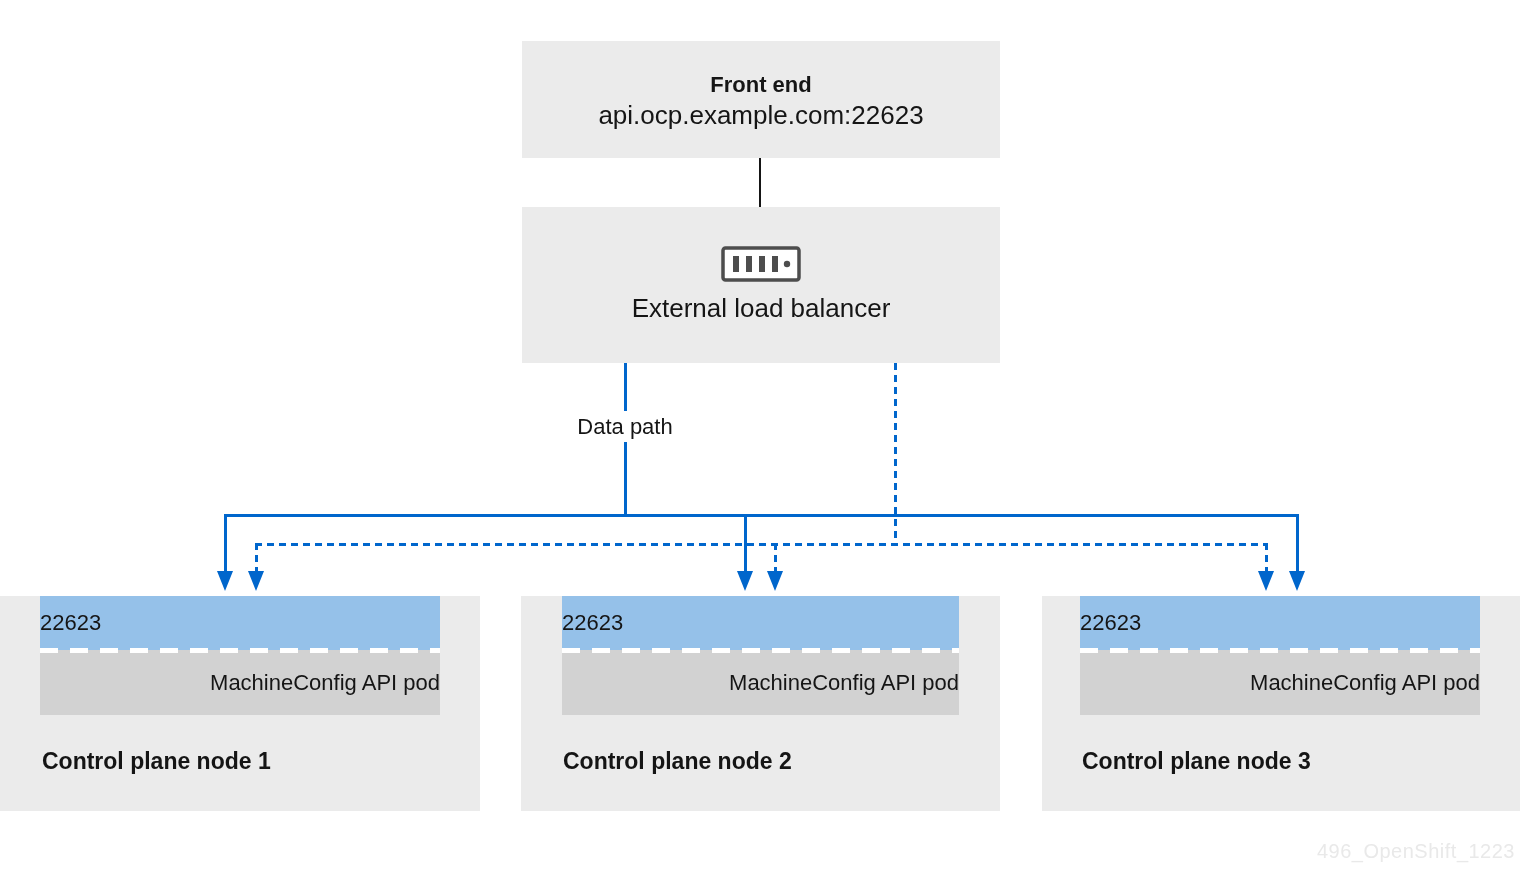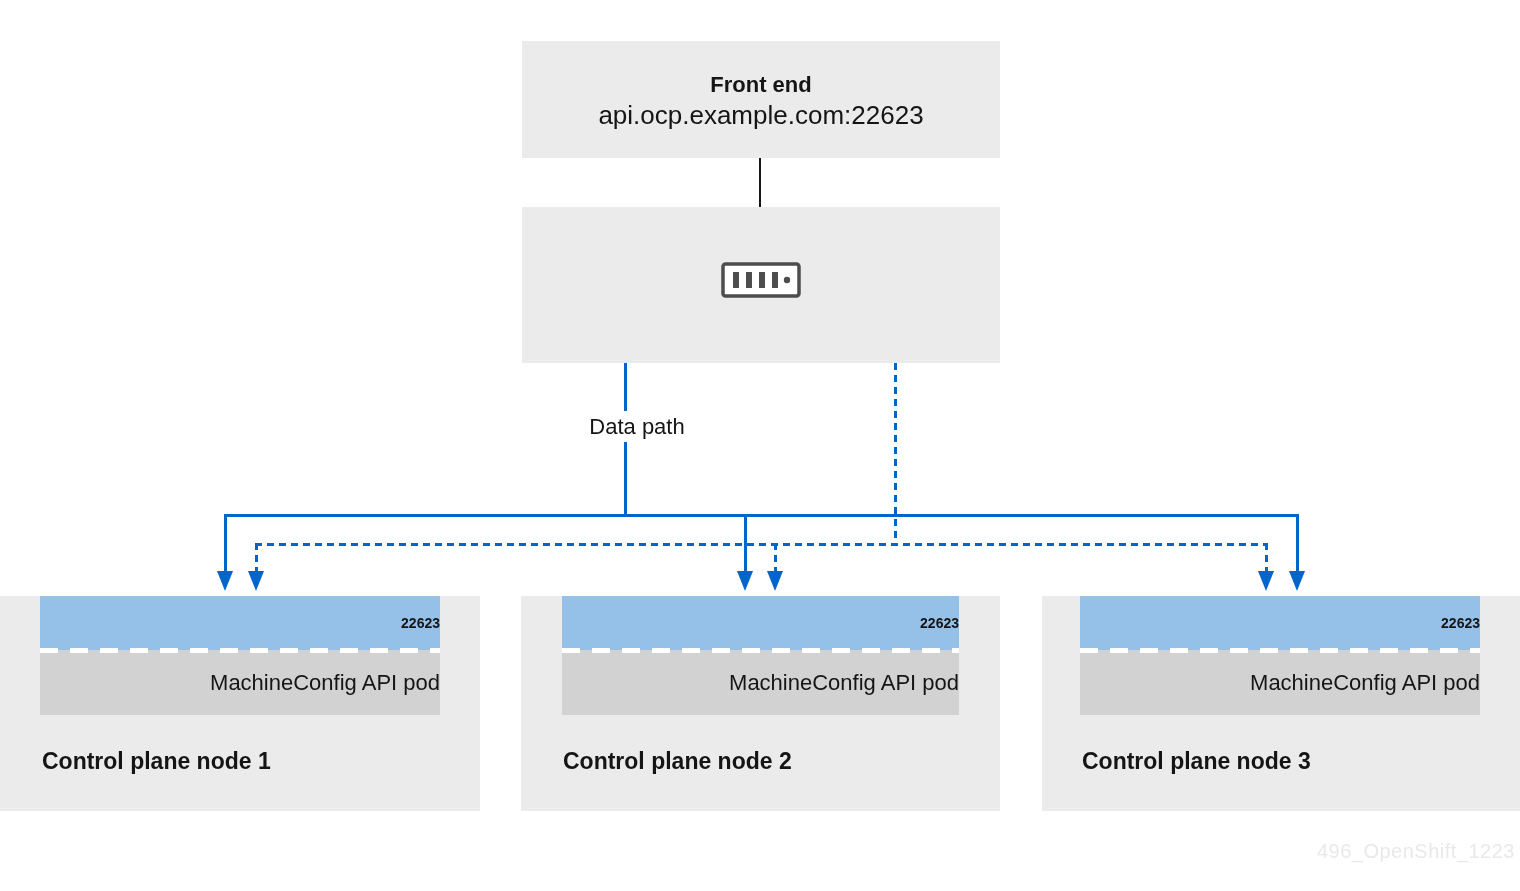--- a/index.html
+++ b/index.html
@@ -61,23 +61,22 @@
   .node {
     position: absolute;
     top: 596px;
     height: 215px;
     background: #ebebeb;
   }
   .port-box {
     position: absolute;
     top: 0; height: 54px;
     background: #95c1e9;
-    display: flex; align-items: center; justify-content: flex-end;
-    font-size: 14px;
-    font-weight: bold;
+    display: flex; align-items: center; justify-content: flex-start;
+    font-size: 22px;
   }
   .pod-box {
     position: absolute;
     top: 54px; height: 65px;
     background: #d2d2d2;
     display: flex; align-items: center; justify-content: flex-end;
     font-size: 22px;
   }
   .pod-box::before {
     content: "";
@@ -114,20 +113,21 @@
 
   <div class="gbox" style="left:522px; top:207px; width:478px; height:156px;">
     <svg class="lb-icon" width="80" height="36" viewBox="0 0 80 36">
       <rect x="2" y="2" width="76" height="32" rx="2.5" fill="#ffffff" stroke="#4d4d4d" stroke-width="3.5"></rect>
       <rect x="12" y="10" width="6" height="16" fill="#4d4d4d"></rect>
       <rect x="25" y="10" width="6" height="16" fill="#4d4d4d"></rect>
       <rect x="38" y="10" width="6" height="16" fill="#4d4d4d"></rect>
       <rect x="51" y="10" width="6" height="16" fill="#4d4d4d"></rect>
       <circle cx="66" cy="18" r="3.2" fill="#4d4d4d"></circle>
     </svg>
+    <div class="box-sub">External load balancer</div>
   </div>
 
   <div class="line-solid-v" style="left:624px; top:363px; height:152px;"></div>
 
   <div class="line-dash-v" style="left:894px; top:363px; height:182px;"></div>
 
   <div class="line-solid-h" style="left:224px; top:514px; width:1074px;"></div>
 
   <div class="line-dash-h" style="left:255px; top:543px; width:1012px;"></div>
 
@@ -140,21 +140,21 @@
   <div class="line-dash-v" style="left:1265px; top:543px; height:32px;"></div>
 
   <div class="arrow" style="left:217px; top:571px;"></div>
   <div class="arrow" style="left:737px; top:571px;"></div>
   <div class="arrow" style="left:1289px; top:571px;"></div>
 
   <div class="arrow" style="left:248px; top:571px;"></div>
   <div class="arrow" style="left:767px; top:571px;"></div>
   <div class="arrow" style="left:1258px; top:571px;"></div>
 
-  <div class="edge-label lbl-bold" style="left:552px; top:411px; width:170px;">Data path</div>
+  <div class="edge-label lbl-bold" style="left:540px; top:411px; width:170px;">Data path</div>
 
 
   <div class="node" style="left:0; width:480px;">
     <div class="port-box" style="left:40px; width:400px;">
       <span>22623</span>
     </div>
     <div class="pod-box" style="left:40px; width:400px;">
       <span>MachineConfig API pod</span>
     </div>
     <div class="node-label">Control plane node 1</div>

